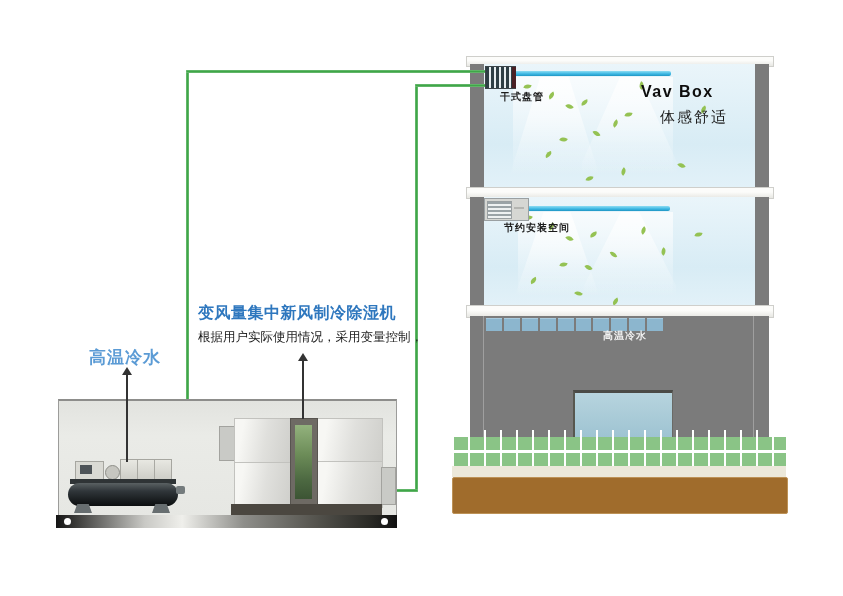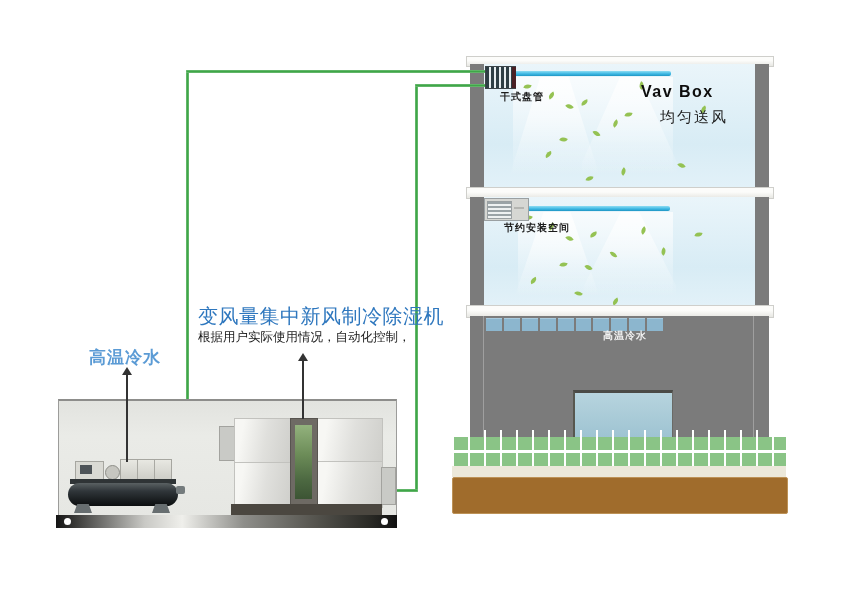--- a/index.html
+++ b/index.html
@@ -5,21 +5,21 @@
   html,body{margin:0;padding:0;background:#fff;}
   #canvas{
     position:relative;width:843px;height:596px;background:#ffffff;overflow:hidden;
     font-family:"Liberation Sans","DejaVu Sans",sans-serif;
   }
   .abs{position:absolute;}
 
   
   .note{left:222px;top:110px;width:166px;font-size:16px;font-weight:bold;line-height:24px;color:#1a1a1a;}
   .note .red{color:var(--note_red,#d22424);}
-  .dehum-title{left:198px;top:303px;font-size:20px;font-weight:normal;color:var(--heading_blue,#2e77be);letter-spacing:.5px;}
+  .dehum-title{left:198px;top:303px;font-size:16px;font-weight:bold;color:var(--heading_blue,#2e77be);letter-spacing:.5px;}
   .dehum-desc{left:198px;top:328px;font-size:12.5px;line-height:18px;color:#1c1c1c;}
   .water-label{left:89px;top:346px;font-size:17px;font-weight:bold;color:var(--water_blue,#5b9bd5);letter-spacing:1px;}
   .vav-title{left:641px;top:83px;font-size:16px;font-weight:bold;color:#0d0d0d;letter-spacing:1.5px;}
   .vav-sub{left:660px;top:108px;font-size:15px;color:#1c1c1c;letter-spacing:2px;}
   .lbl-small{font-size:10px;font-weight:bold;color:#1c1c1c;letter-spacing:1px;}
   .capillary-label{left:603px;top:329px;font-size:10px;font-weight:bold;color:#f2f2f2;letter-spacing:1px;}
 
   
   .pipe{background:var(--pipe_green,#3fa648);box-shadow:0 0 0 .5px rgba(255,255,255,.35) inset;}
 
@@ -231,21 +231,21 @@
   <div class="abs mdot" style="left:381px;"></div>
 
   <div class="abs ahead" style="left:122px;top:367px;"></div>
   <div class="abs aline" style="left:126px;top:374px;height:88px;"></div>
   <div class="abs ahead" style="left:298px;top:353px;"></div>
   <div class="abs aline" style="left:302px;top:360px;height:59px;"></div>
 
 
   <div class="abs dehum-title">变风量集中新风制冷除湿机</div>
   <div class="abs dehum-desc">
-    <div>根据用户实际使用情况，自动化控制，</div>
+    <div>根据用户实际使用情况，采用变量控制，</div>
   </div>
 
   <div class="abs water-label">高温冷水</div>
 
   <div class="abs vav-title">Vav Box</div>
-  <div class="abs vav-sub">均匀送风</div>
+  <div class="abs vav-sub">体感舒适</div>
 
 </div>
 
 </body></html>

